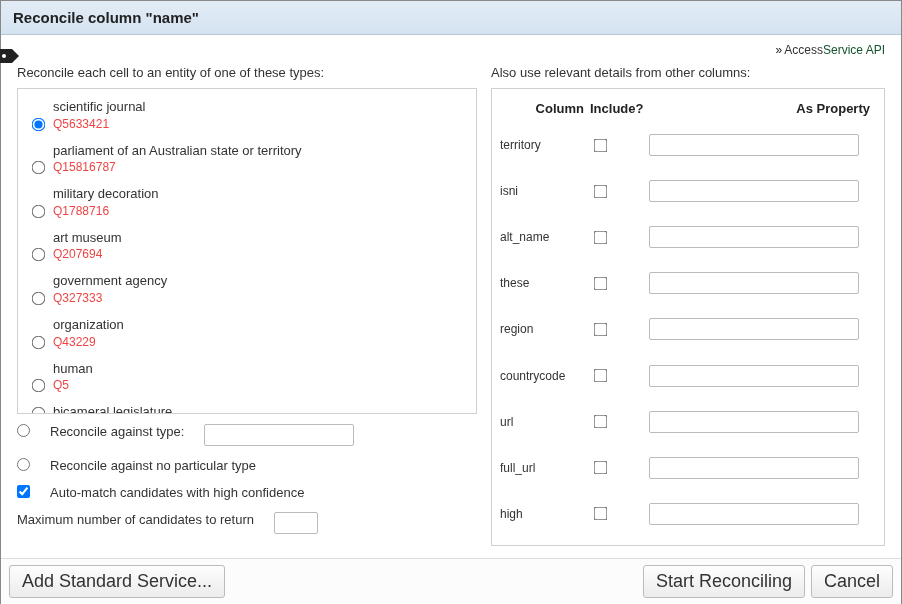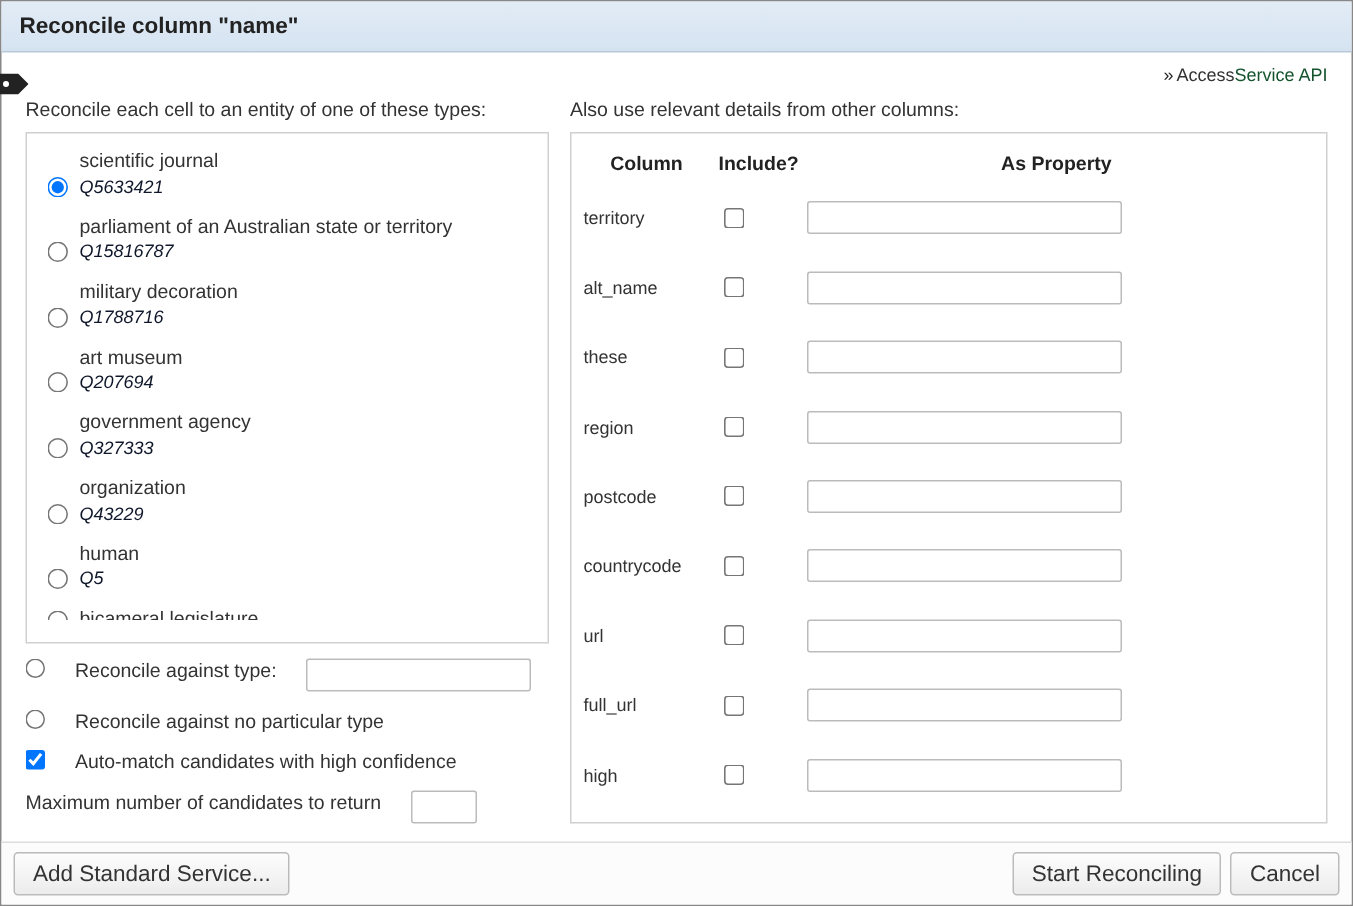--- a/index.html
+++ b/index.html
@@ -52,21 +52,21 @@
   .columns {
     display: flex;
     gap: 14px;
     flex: 1;
     min-height: 0;
   }
   .col-left, .col-right {
     display: flex;
     flex-direction: column;
   }
-  .col-left { width: 349px; }
+  .col-left { width: 460px; }
   .col-right { flex: 1; }
   .col-heading {
     padding: 4px 0 8px 0;
     color: #333;
   }
   .panel {
     border: 1px solid #d0d0d0;
     background: #fff;
     flex: 1;
     display: flex;
@@ -86,28 +86,28 @@
     display: flex;
     align-items: flex-end;
     gap: 8px;
     margin-bottom: 12px;
   }
   .type-item input[type=radio] {
     margin: 2px 0 0 0;
     transform: scale(1.05);
   }
   .type-label { color: #333; line-height: 1.2; }
-  .type-id { color: #0f172a; font-size: 12px; margin-top: 2px; font-style: italic;}
+  .type-id { color: #ef4444; font-size: 12px; margin-top: 2px;}
   .right-table {
     width: 100%;
     border-collapse: collapse;
     margin: 10px 8px 8px 8px;
   }
   .right-table th {
-    text-align: center;
+    text-align: right;
     font-weight: bold;
     font-size: 13px;
     padding: 2px 6px 6px 0;
     color: #222;
   }
   .right-table td {
     padding: 3px 6px 3px 0;
     vertical-align: middle;
     font-size: 12px;
     color: #333;
@@ -152,21 +152,21 @@
   .dialog-footer {
     border-top: 1px solid #ddd;
     padding: 6px 8px;
     display: flex;
     justify-content: space-between;
     align-items: center;
     background: #fcfcfc;
   }
   .btn {
     font-family: inherit;
-    font-size: 15px;
+    font-size: 18px;
     padding: 5px 12px;
     background: linear-gradient(#fdfdfd, #ececec);
     border: 1px solid #bbb;
     border-radius: 3px;
     color: #333;
     cursor: pointer;
   }
   .footer-right { display:flex; gap:6px;}
 </style>
 </head>
@@ -259,21 +259,21 @@
             <input type="text" class="inline-input" style="">
           </div>
           <div class="opt-row">
             <input type="radio" name="reconmode" style="">
             <span>Reconcile against no particular type</span>
           </div>
           <div class="opt-row">
             <input type="checkbox" checked="" style="">
             <span>Auto-match candidates with high confidence</span>
           </div>
-          <div class="opt-row" style="margin-bottom:0">
+          <div class="opt-row" style="margin-bottom:12px">
             <span>Maximum number of candidates to return</span>
             <input type="text" class="small-input" style="">
           </div>
         </div>
       </div>
 
       <div class="col-right">
         <div class="col-heading">Also use relevant details from other columns:</div>
         <div class="panel">
           <table class="right-table">
@@ -284,36 +284,36 @@
                 <th>As Property</th>
               </tr>
             </thead>
             <tbody id="details-tbody">
                 <tr>
                   <td>territory</td>
                   <td><input type="checkbox" style=""></td>
                   <td><input type="text" style=""></td>
                 </tr>
                 <tr>
+                  <td>isni</td>
+                  <td><input type="checkbox" style=""></td>
+                  <td><input type="text" style=""></td>
+                </tr>
+                <tr>
                   <td>alt_name</td>
                   <td><input type="checkbox" style=""></td>
                   <td><input type="text" style=""></td>
                 </tr>
                 <tr>
                   <td>these</td>
                   <td><input type="checkbox" style=""></td>
                   <td><input type="text" style=""></td>
                 </tr>
                 <tr>
                   <td>region</td>
-                  <td><input type="checkbox" style=""></td>
-                  <td><input type="text" style=""></td>
-                </tr>
-                <tr>
-                  <td>postcode</td>
                   <td><input type="checkbox" style=""></td>
                   <td><input type="text" style=""></td>
                 </tr>
                 <tr>
                   <td>countrycode</td>
                   <td><input type="checkbox" style=""></td>
                   <td><input type="text" style=""></td>
                 </tr>
                 <tr>
                   <td>url</td>

